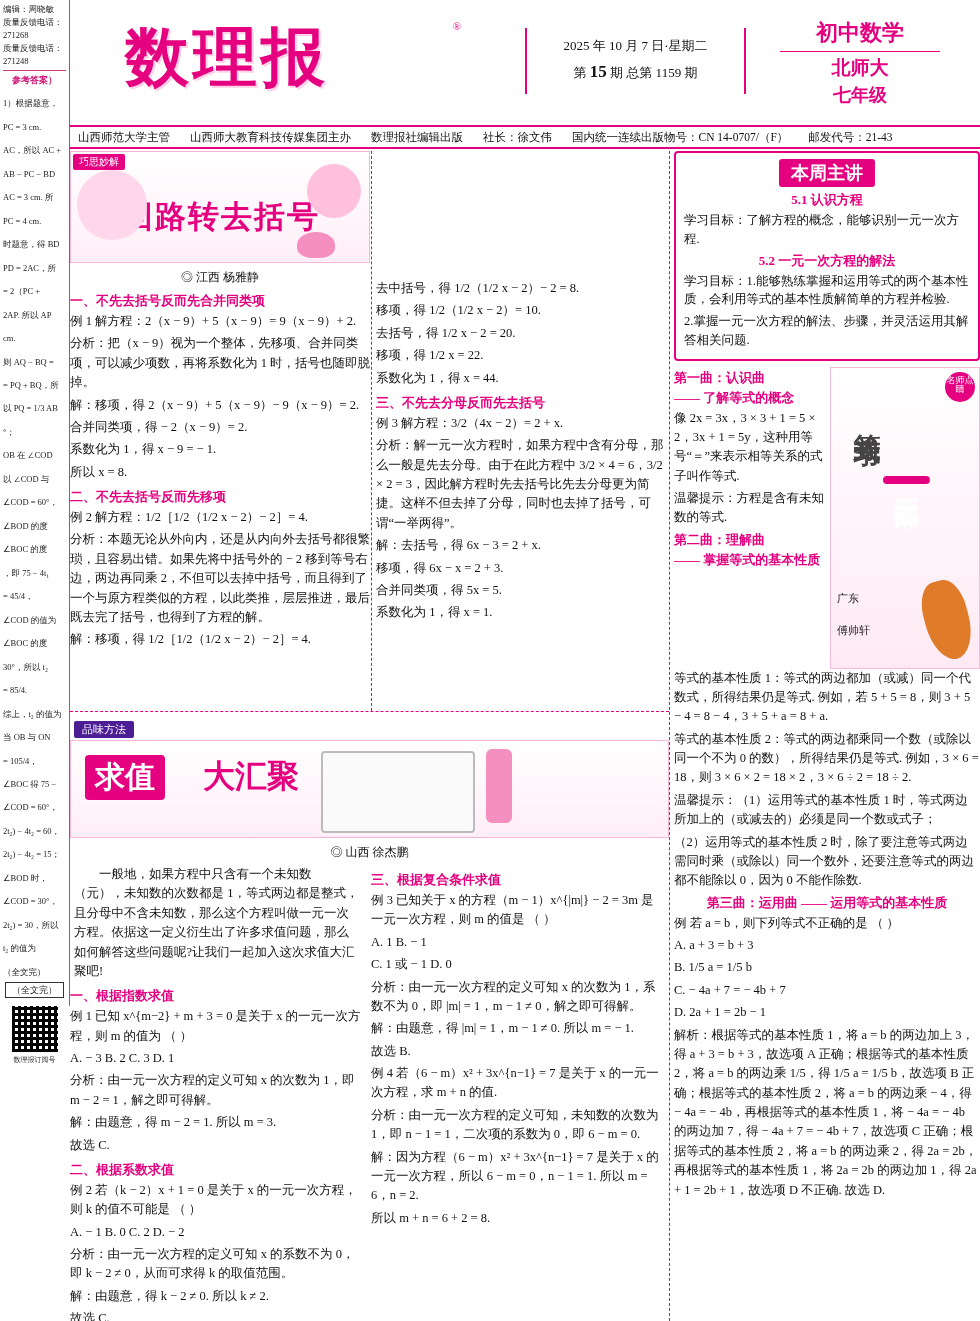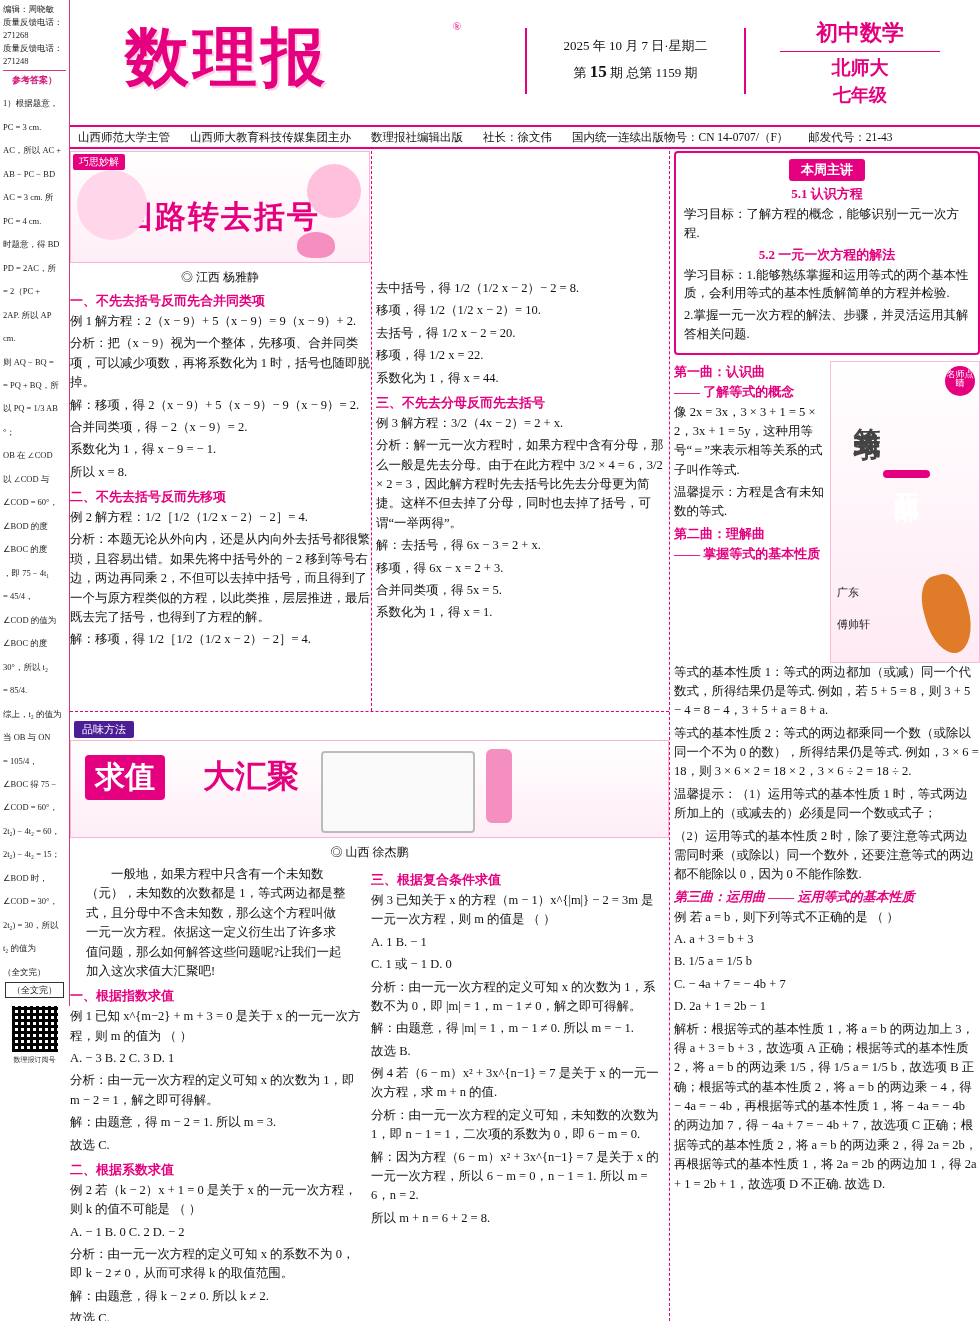--- a/index.html
+++ b/index.html
@@ -39,26 +39,26 @@
   
   .main{position:absolute;left:70px;top:151px;width:910px;height:1170px;}
   .colA{position:absolute;left:0;top:0;width:300px;}
   .colB{position:absolute;left:306px;top:0;width:290px;}
   .colC{position:absolute;left:604px;top:0;width:306px;}
   .vline{position:absolute;top:0;bottom:0;border-left:1px dashed #e5007f;}
   .title-main{font-family:"DejaVu Serif",serif;font-size:31px;color:#e5007f;font-weight:bold;letter-spacing:2px;}
 
   .byline{text-align:center;font-size:12px;margin:6px 0 4px;}
   .sec{color:#e5007f;font-weight:bold;font-size:13px;margin:6px 0 2px;}
-  p.t{font-size:12.5px;line-height:1.55;margin:0 16px 3px;text-indent:2em;}
+  p.t{font-size:12.5px;line-height:1.55;margin:0 4px 3px;text-indent:2em;}
   p.n{font-size:12.5px;line-height:1.55;margin:0 0 3px;}
 
   
   .boxPink{border:2px solid #e5007f;border-radius:4px;padding:6px 8px;margin-bottom:6px;background:#fff;}
-  .boxTitle{display:inline-block;background:#e5007f;color:#fff;font-weight:bold;font-size:13px;padding:2px 12px;border-radius:3px;}
+  .boxTitle{display:inline-block;background:#e5007f;color:#fff;font-weight:bold;font-size:18px;padding:2px 12px;border-radius:3px;}
   .rtitle{color:#e5007f;font-weight:bold;font-size:13px;text-align:center;margin:2px 0;}
   .rsub{font-size:12.5px;line-height:1.5;margin:0 0 3px;}
   .artbox{border:1px solid #f6b6d6;background:linear-gradient(180deg,#fff 0%,#ffeef7 100%);}
   .center{text-align:center;}
 </style>
 </head>
 <body>
 
 <div class="page">
 
@@ -260,21 +260,21 @@
           <div style="position:absolute;left:6px;bottom:62px;font-size:11px;color:#222;">广东</div>
           <div style="position:absolute;left:6px;bottom:30px;font-size:11px;color:#222;">傅帅轩</div>
           <div style="position:absolute;right:10px;bottom:8px;width:44px;height:80px;background:#e07b2a;border-radius:40% 40% 50% 50%;transform:rotate(-15deg);"></div>
         </div>
       </div>
 
       <p class="n">等式的基本性质 1：等式的两边都加（或减）同一个代数式，所得结果仍是等式. 例如，若 5 + 5 = 8，则 3 + 5 − 4 = 8 − 4，3 + 5 + a = 8 + a.</p>
       <p class="n">等式的基本性质 2：等式的两边都乘同一个数（或除以同一个不为 0 的数），所得结果仍是等式. 例如，3 × 6 = 18，则 3 × 6 × 2 = 18 × 2，3 × 6 ÷ 2 = 18 ÷ 2.</p>
       <p class="n">温馨提示：（1）运用等式的基本性质 1 时，等式两边所加上的（或减去的）必须是同一个数或式子；</p>
       <p class="n">（2）运用等式的基本性质 2 时，除了要注意等式两边需同时乘（或除以）同一个数外，还要注意等式的两边都不能除以 0，因为 0 不能作除数.</p>
-      <div class="rtitle" style="text-align:left;font-style:italic;">第三曲：运用曲 —— 运用等式的基本性质</div>
+      <div class="rtitle" style="text-align:center;">第三曲：运用曲 —— 运用等式的基本性质</div>
       <p class="n">例    若 a = b，则下列等式不正确的是                                          （     ）</p>
       <p class="n">A. a + 3 = b + 3</p>
       <p class="n">B. 1/5 a = 1/5 b</p>
       <p class="n">C. − 4a + 7 = − 4b + 7</p>
       <p class="n">D. 2a + 1 = 2b − 1</p>
       <p class="n">解析：根据等式的基本性质 1，将 a = b 的两边加上 3，得 a + 3 = b + 3，故选项 A 正确；根据等式的基本性质 2，将 a = b 的两边乘 1/5，得 1/5 a = 1/5 b，故选项 B 正确；根据等式的基本性质 2，将 a = b 的两边乘 − 4，得 − 4a = − 4b，再根据等式的基本性质 1，将 − 4a = − 4b 的两边加 7，得 − 4a + 7 = − 4b + 7，故选项 C 正确；根据等式的基本性质 2，将 a = b 的两边乘 2，得 2a = 2b，再根据等式的基本性质 1，将 2a = 2b 的两边加 1，得 2a + 1 = 2b + 1，故选项 D 不正确. 故选 D.</p>
     </div>
   </div>
 </div>
 

